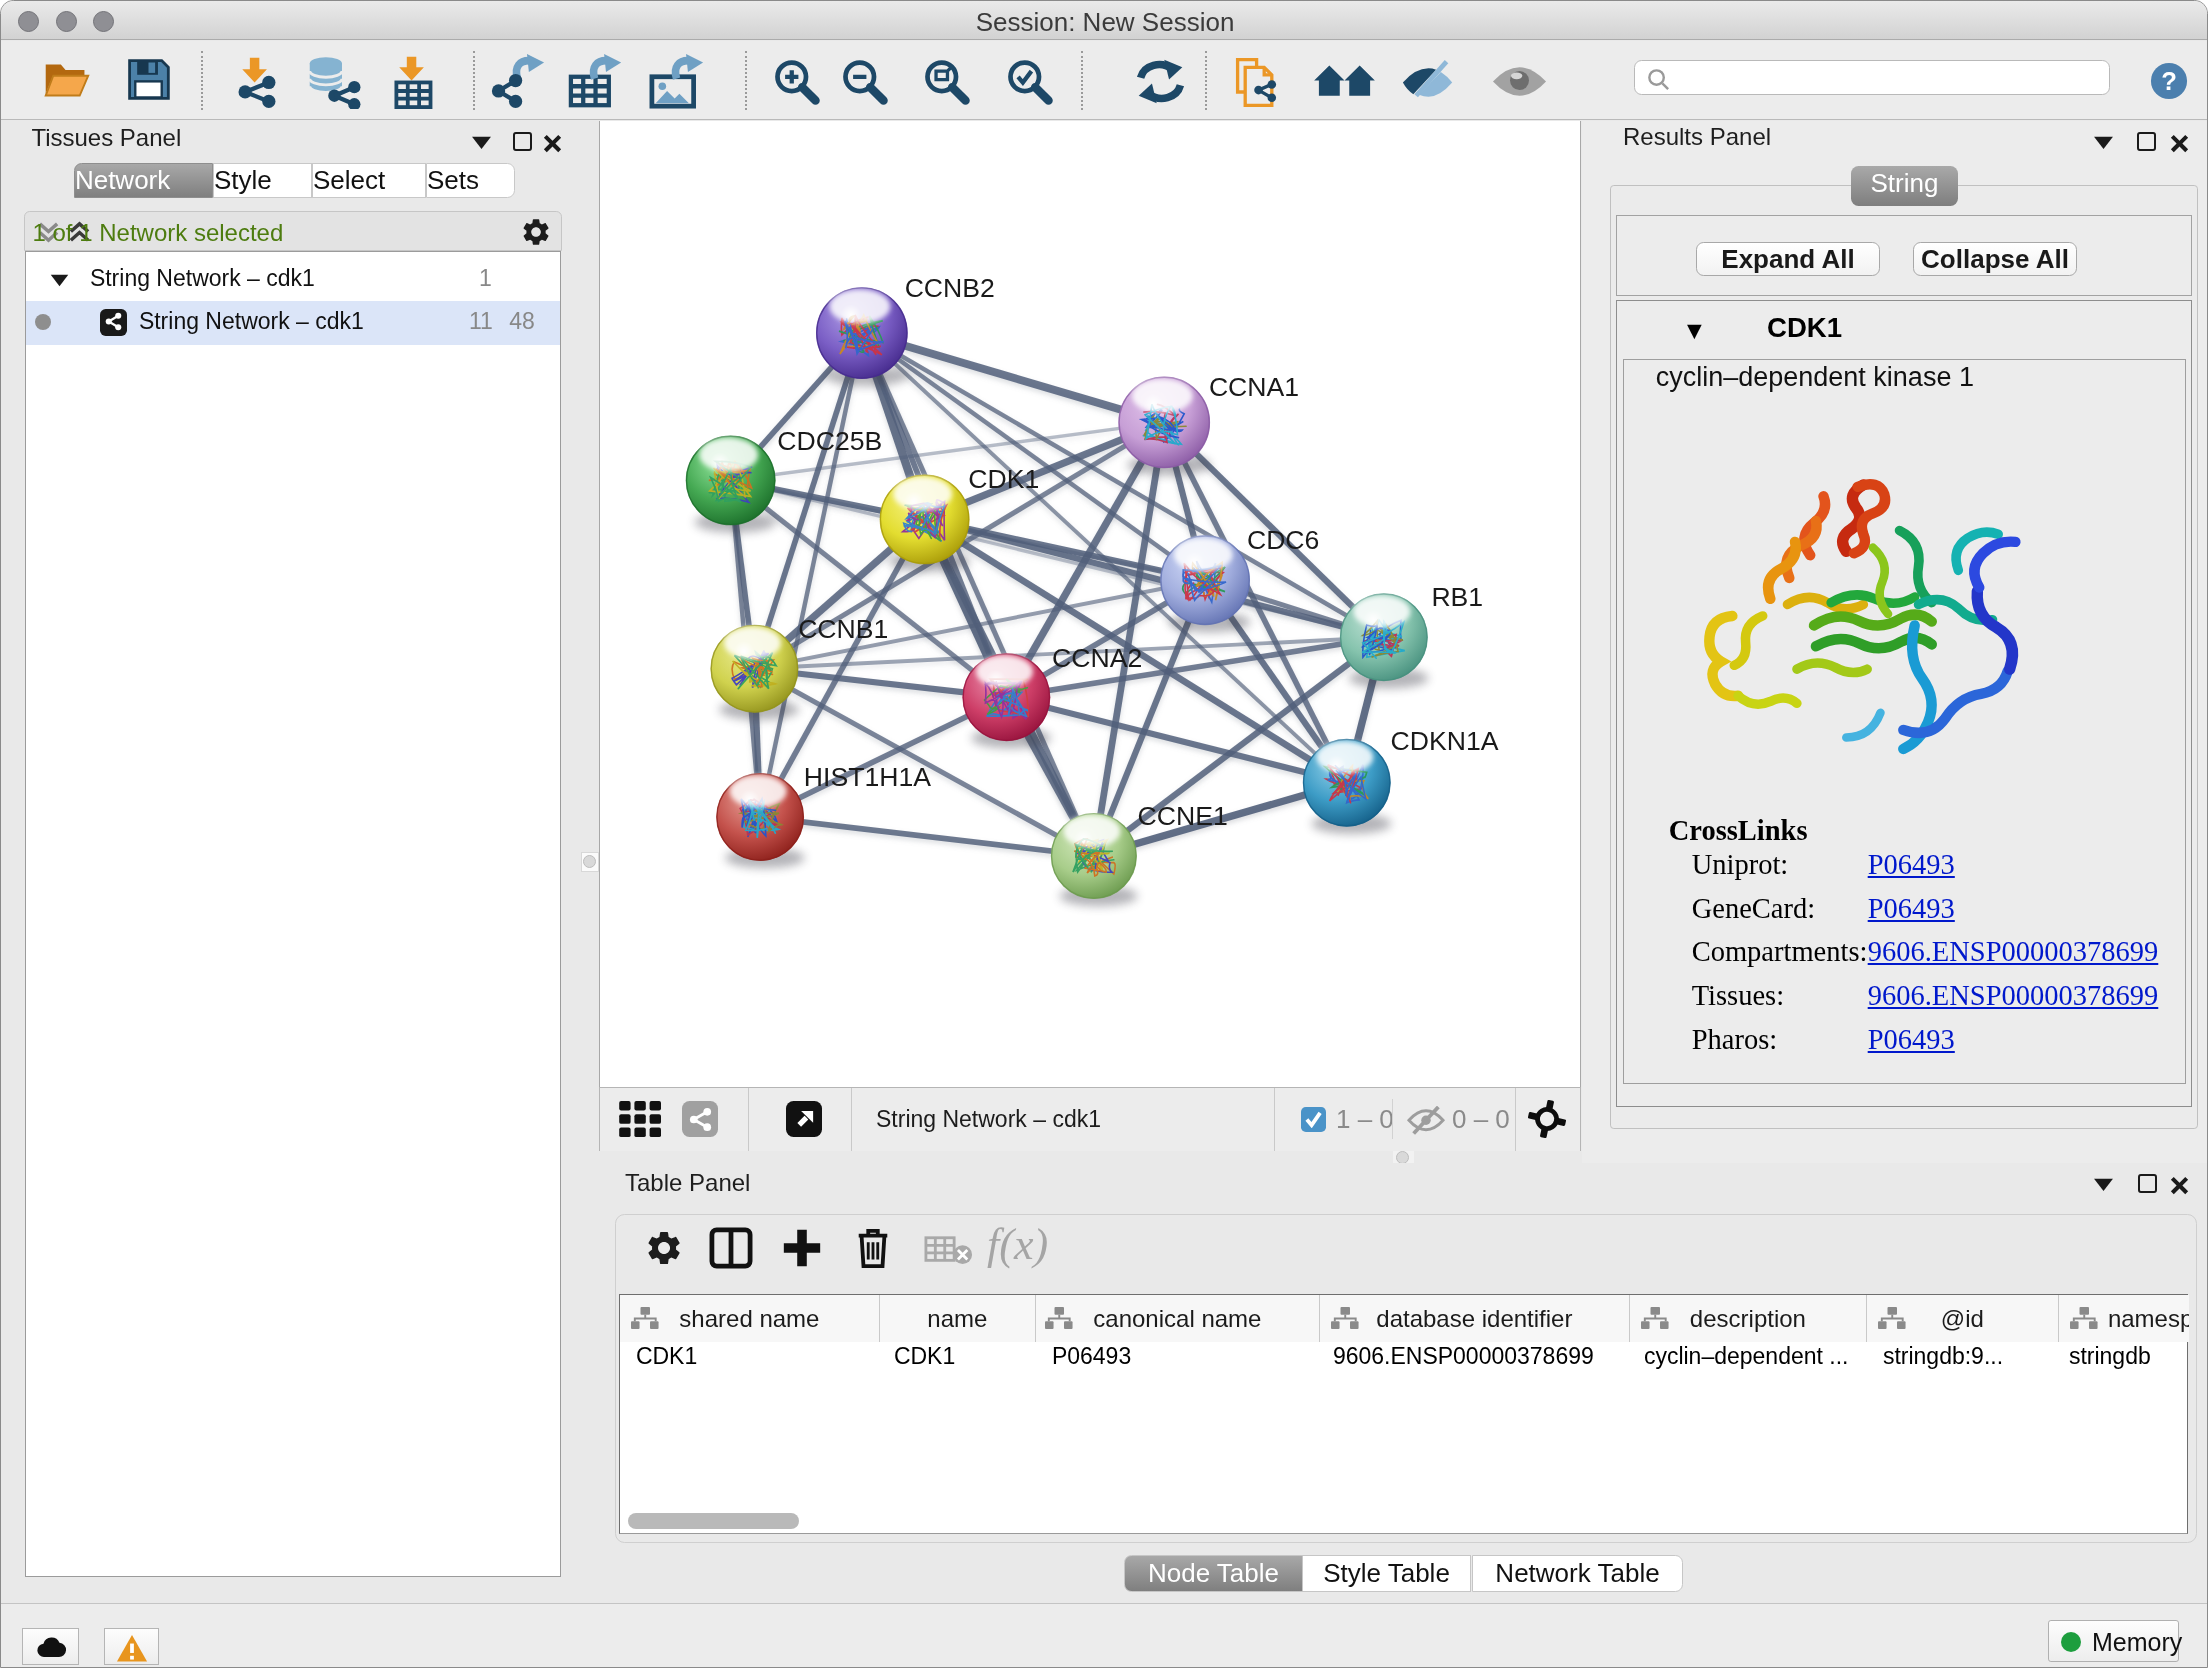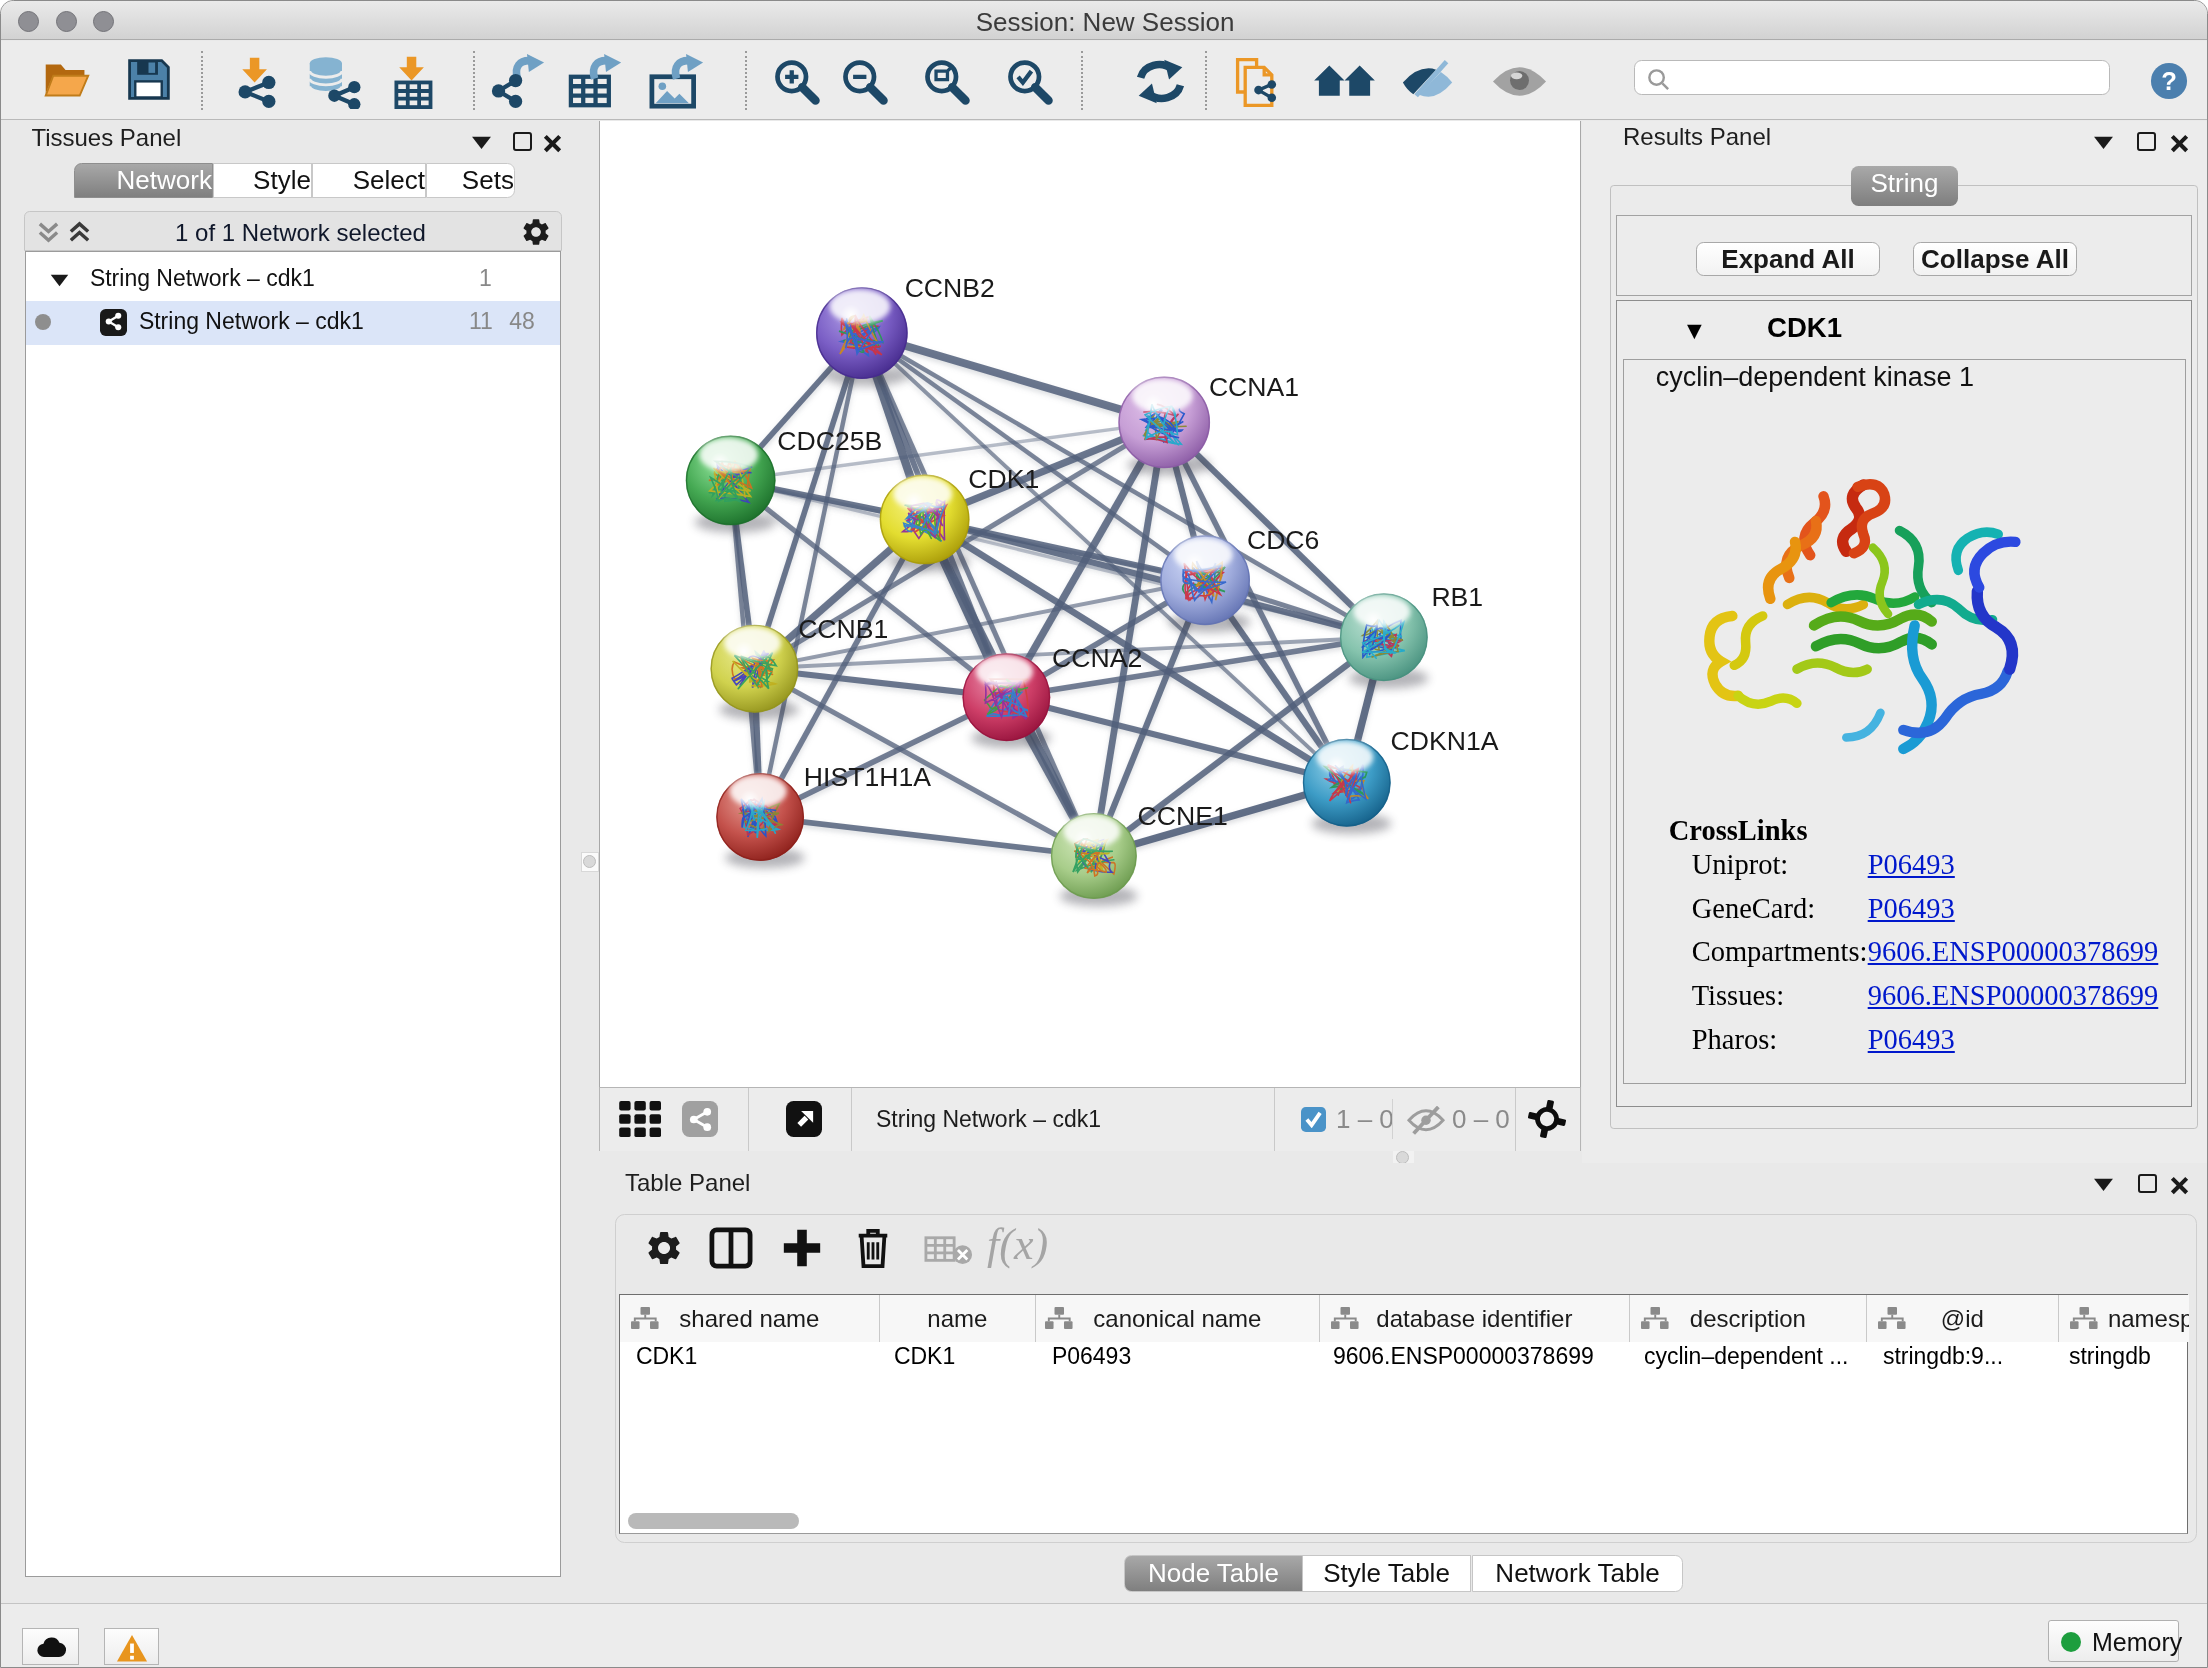--- a/index.html
+++ b/index.html
@@ -16,21 +16,21 @@
 #searchbox { position:absolute; left:1633px; top:19px; width:476px; height:35px; background:#fff; border:1.9px solid #b9b9b9; border-radius:7.6px; }
 
 #leftpanel { position:absolute; left:1.9px; top:120px; width:567px; height:1482px; background:#e9e9e9; }
 #netview { position:absolute; left:598px; top:120px; width:982px; height:966px; background:#fff; border-left:1px solid #a8a8a8; border-right:1px solid #a8a8a8; }
 #netbar { position:absolute; left:598px; top:1086px; width:982px; height:64px; background:#ececec; border:1px solid #b5b5b5; border-bottom:none; }
 #results { position:absolute; left:1581px; top:120px; width:628px; height:1042px; background:#ececec; }
 #tablepanel { position:absolute; left:571px; top:1162px; width:1638px; height:439px; background:#e9e9e9; }
 #statusbar { position:absolute; left:0; top:1602px; width:2208px; height:67px; background:#ececec; border-top:1px solid #c4c4c4; }
 .paneltitle { font-size:24px; color:#1e1e1e; }
 
-.tab { position:absolute; top:42px; height:35px; background:#fff; border:1px solid #c8c8c8; font-size:26px; text-align:right; color:#111; line-height:33px; }
+.tab { position:absolute; top:42px; height:35px; background:#fff; border:1px solid #c8c8c8; font-size:26px; text-align:left; color:#111; line-height:33px; }
 .tabsel { background:linear-gradient(#a8a8a8,#7f7f7f); color:#fff; border-color:#8e8e8e; }
 #cpsubbar { position:absolute; left:21px; top:90px; width:538px; height:40px; background:#e3e3e3; border:1px solid #c6c6c6; border-radius:5.7px 5.7px 0 0; }
 #cplist { position:absolute; left:22px; top:130px; width:536px; height:1326px; background:#fff; border:1px solid #9b9b9b; }
 .cprow1 { position:absolute; left:0; top:13.3px; width:100%; height:42px; font-size:23px; color:#111; }
 .cprow2 { position:absolute; left:0; top:49px; width:100%; height:44px; background:#dbe5f8; font-size:23px; color:#111; }
 
 .rbox { position:absolute; background:#ececec; border:1px solid #a2a2a2; }
 .btn { background:linear-gradient(#ffffff,#f2f2f2); border:1px solid #a8a8a8; border-radius:7.6px; font-size:26px; font-weight:700; color:#1a1a1a; text-align:center; }
 .serif { font-family:"Liberation Serif",serif; }
 a.link { color:#0018cc; text-decoration:underline; }
@@ -225,21 +225,21 @@
             <path d="M3 3 L12 11 L21 3"></path>
             <path d="M3 12 L12 20 L21 12"></path>
           </g>
         </svg>
       <svg style="position:absolute;left:43px;top:8.6px;" width="23" height="23" viewBox="0 0 24 24">
           <g fill="none" stroke="#3a3a3a" stroke-width="3.6">
             <path d="M3 11 L12 3 L21 11"></path>
             <path d="M3 20 L12 12 L21 20"></path>
           </g>
         </svg>
-      <div style="position:absolute;left:7.6px;top:6.7px;width:100%;text-align:center;font-size:24px;color:#0f172a;">1 of 1 Network selected</div>
+      <div style="position:absolute;left:7.6px;top:6.7px;width:100%;font-size:24px;color:#4d7c0f;">1 of 1 Network selected</div>
       <svg style="position:absolute;left:495px;top:3.8px;" width="32" height="32" viewBox="0 0 34 34">
           <path transform="scale(1.42)" d="M19.14 12.94c.04-.3.06-.61.06-.94 0-.32-.02-.64-.07-.94l2.03-1.58c.18-.14.23-.41.12-.61l-1.92-3.32c-.12-.22-.37-.29-.59-.22l-2.39.96c-.5-.38-1.03-.7-1.62-.94l-.36-2.54c-.04-.24-.24-.41-.48-.41h-3.84c-.24 0-.43.17-.47.41l-.36 2.54c-.59.24-1.13.57-1.62.94l-2.39-.96c-.22-.08-.47 0-.59.22L2.74 8.87c-.12.21-.08.47.12.61l2.03 1.58c-.05.3-.09.63-.09.94s.02.64.07.94l-2.03 1.58c-.18.14-.23.41-.12.61l1.92 3.32c.12.22.37.29.59.22l2.39-.96c.5.38 1.03.7 1.62.94l.36 2.54c.05.24.24.41.48.41h3.84c.24 0 .44-.17.47-.41l.36-2.54c.59-.24 1.13-.56 1.62-.94l2.39.96c.22.08.47 0 .59-.22l1.92-3.32c.12-.22.07-.47-.12-.61l-2.01-1.58zM12 15.6c-1.98 0-3.6-1.62-3.6-3.6s1.62-3.6 3.6-3.6 3.6 1.62 3.6 3.6-1.62 3.6-3.6 3.6z" fill="#1c1c1c"></path>
         </svg>
     </div>
     <div id="cplist">
       <div class="cprow1">
           <svg style="position:absolute;left:23px;top:6.7px;" width="21" height="16" viewBox="0 0 24 18">
             <path d="M2 3 h20 L12 16 z" fill="#1a1a1a"></path>
           </svg>
           <span style="position:absolute;left:64px;">String Network – cdk1</span>

